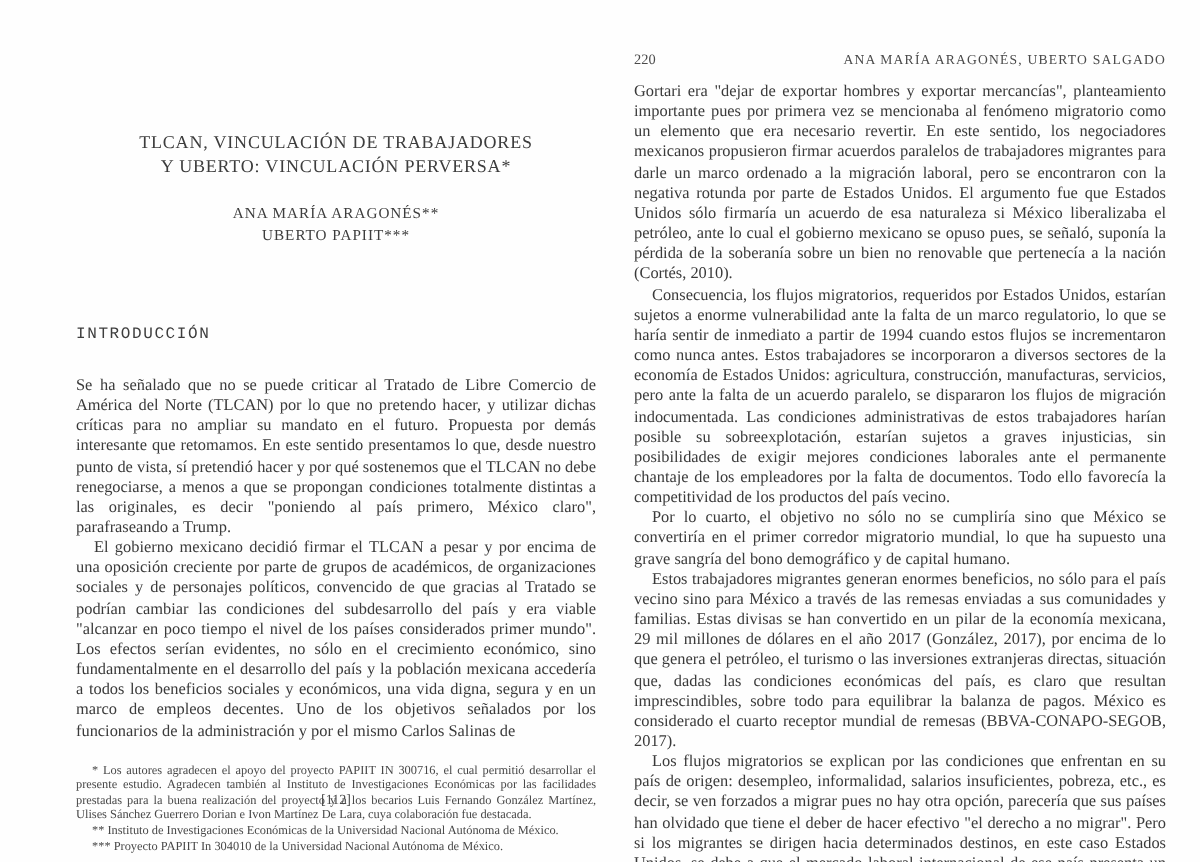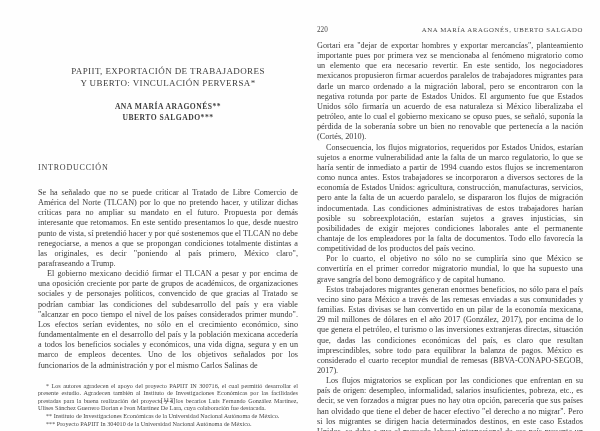--- a/index.html
+++ b/index.html
@@ -13,25 +13,26 @@
   }
   .page{position:absolute;top:0;}
   .page-left{left:38px;width:260px;}
   .page-right{left:317px;width:266px;}
 
   
   .title-block{margin-top:66px;text-align:center;line-height:1.3;}
   .title-line{
     font-size:9px;letter-spacing:0.4px;color:#3d3d3d;
   }
-  .authors-block{margin-top:13px;text-align:center;line-height:1.35;font-weight:bold;}
+  .authors-block{margin-top:13px;text-align:center;line-height:1.35;}
   .author-line{font-size:7.6px;letter-spacing:0.5px;color:#3d3d3d;font-variant:small-caps;}
   .section-heading{
     margin-top:40px;font-size:8px;letter-spacing:0.8px;color:#3d3d3d;
     text-align:left;
+    font-family:Liberation Mono, monospace;
   }
   .body-text{margin-top:16px;}
   .body-text p{
     margin:0;font-size:8.2px;line-height:10.15px;
     text-align:justify;color:#3a3a3a;
   }
   .body-text p.indent{text-indent:9px;}
   .footnotes{margin-top:11px;}
   .footnotes p{
     margin:0;font-size:6.2px;line-height:7.6px;
@@ -52,27 +53,27 @@
   }
   .page-right .body-text{margin-top:7px;}
 </style>
 </head>
 <body>
 
 <div class="spread">
 
   <div class="page page-left">
     <div class="title-block">
-      <div class="title-line">PAPIIT, EXPORTACIÓN DE TRABAJADORES</div>
+      <div class="title-line">TLCAN, VINCULACIÓN DE TRABAJADORES</div>
       <div class="title-line">Y UBERTO: VINCULACIÓN PERVERSA*</div>
     </div>
 
     <div class="authors-block">
       <div class="author-line">ANA MARÍA ARAGONÉS**</div>
-      <div class="author-line">UBERTO SALGADO***</div>
+      <div class="author-line">UBERTO PAPIIT***</div>
     </div>
 
     <div class="section-heading">INTRODUCCIÓN</div>
 
     <div class="body-text">
       <p>Se ha señalado que no se puede criticar al Tratado de Libre Comercio de América del Norte (TLCAN) por lo que no pretendo hacer, y utilizar dichas críticas para no ampliar su mandato en el futuro. Propuesta por demás interesante que retomamos. En este sentido presentamos lo que, desde nuestro punto de vista, sí pretendió hacer y por qué sostenemos que el TLCAN no debe renegociarse, a menos a que se propongan condiciones totalmente distintas a las originales, es decir "poniendo al país primero, México claro", parafraseando a Trump.</p>
       <p class="indent">El gobierno mexicano decidió firmar el TLCAN a pesar y por encima de una oposición creciente por parte de grupos de académicos, de organizaciones sociales y de personajes políticos, convencido de que gracias al Tratado se podrían cambiar las condiciones del subdesarrollo del país y era viable "alcanzar en poco tiempo el nivel de los países considerados primer mundo". Los efectos serían evidentes, no sólo en el crecimiento económico, sino fundamentalmente en el desarrollo del país y la población mexicana accedería a todos los beneficios sociales y económicos, una vida digna, segura y en un marco de empleos decentes. Uno de los objetivos señalados por los funcionarios de la administración y por el mismo Carlos Salinas de</p>
     </div>
 
     <div class="footnotes">

